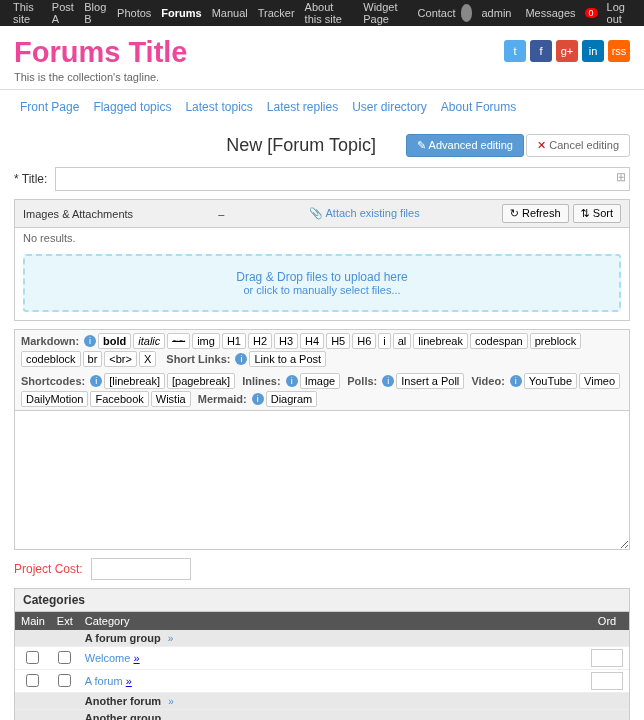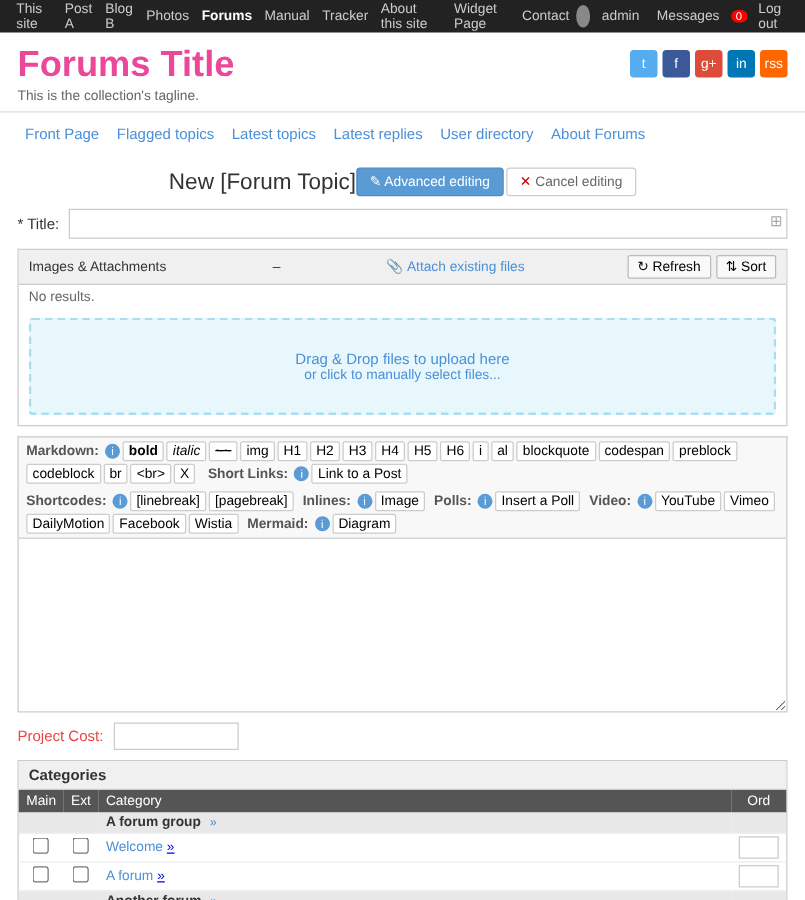--- a/index.html
+++ b/index.html
@@ -26,40 +26,40 @@
     .si-rs { background: #f60; }
 
     
     .sub-nav { border-top: 1px solid #ddd; padding: 8px 14px; display: flex; gap: 2px; }
     .sub-nav a { color: #4a90d9; text-decoration: none; font-size: 12px; padding: 2px 6px; }
 
     
     .main { padding: 10px 14px; }
 
     
-    .page-title-row { display: flex; align-items: center; justify-content: center; margin-bottom: 10px; }
+    .page-title-row { display: flex; align-items: center; justify-content: flex-end; margin-bottom: 10px; gap: 30px; }
     .page-title { font-size: 18px; color: #333; font-weight: normal; }
     .btn-group { display: flex; gap: 2px; }
     .btn { padding: 4px 10px; font-size: 11px; border: 1px solid #ccc; cursor: pointer; border-radius: 3px; background: #f5f5f5; color: #333; }
     .btn-blue { background: #5b9bd5; color: #fff; border-color: #4a8bc4; }
     .btn-cancel { background: #fff; color: #666; border-color: #ccc; }
 
     
     .form-row { display: flex; align-items: center; margin-bottom: 8px; }
     .form-label { font-size: 12px; color: #333; margin-right: 6px; min-width: 35px; }
     .form-input { flex: 1; height: 24px; border: 1px solid #ccc; padding: 2px 4px; font-size: 12px; }
 
     
     .attachments-box { border: 1px solid #ccc; margin-bottom: 8px; }
     .attachments-header { background: #f0f0f0; padding: 4px 8px; display: flex; align-items: center; justify-content: space-between; font-size: 11px; border-bottom: 1px solid #ccc; }
     .attachments-header a { color: #4a90d9; text-decoration: none; }
     .attachments-header .right-btns { display: flex; gap: 4px; }
     .att-btn { padding: 2px 7px; font-size: 11px; border: 1px solid #bbb; background: #f9f9f9; cursor: pointer; border-radius: 2px; }
     .no-results { padding: 4px 8px; font-size: 11px; color: #666; }
-    .dropzone { margin: 6px 8px 8px; border: 2px dashed #aaddf0; background: #e8f7fc; border-radius: 3px; padding: 24px; text-align: center; color: #4a90d9; font-size: 12px; cursor: pointer; }
+    .dropzone { margin: 6px 8px 8px; border: 2px dashed #aaddf0; background: #e8f7fc; border-radius: 3px; padding: 14px; text-align: center; color: #4a90d9; font-size: 12px; cursor: pointer; }
     .dropzone .sub { font-size: 11px; color: #4a90d9; }
 
     
     .toolbar { background: #f8f8f8; border: 1px solid #ccc; border-bottom: none; padding: 3px 6px; display: flex; flex-wrap: wrap; gap: 2px; align-items: center; font-size: 11px; }
     .toolbar-label { color: #555; font-weight: bold; margin-right: 3px; }
     .tb-btn { padding: 1px 4px; border: 1px solid #ccc; background: #fff; font-size: 11px; cursor: pointer; border-radius: 2px; }
     .tb-btn.bold { font-weight: bold; }
     .tb-btn.italic { font-style: italic; }
     .tb-btn.strike { text-decoration: line-through; }
     .info-icon { display: inline-block; width: 12px; height: 12px; border-radius: 50%; background: #5b9bd5; color: #fff; font-size: 9px; text-align: center; line-height: 12px; cursor: pointer; }
@@ -197,21 +197,21 @@
     <button class="tb-btn strike">~~</button>
     <button class="tb-btn">img</button>
     <button class="tb-btn">H1</button>
     <button class="tb-btn">H2</button>
     <button class="tb-btn">H3</button>
     <button class="tb-btn">H4</button>
     <button class="tb-btn">H5</button>
     <button class="tb-btn">H6</button>
     <button class="tb-btn">i</button>
     <button class="tb-btn">al</button>
-    <button class="tb-btn">blockquote</button>
+    <button class="tb-btn">linebreak</button>
     <button class="tb-btn">codespan</button>
     <button class="tb-btn">preblock</button>
     <button class="tb-btn">codeblock</button>
     <button class="tb-btn">br</button>
     <button class="tb-btn">&lt;br&gt;</button>
     <button class="tb-btn">X</button>
     <span style="margin-left:8px;" class="toolbar-label">Short Links:</span>
     <span class="info-icon">i</span>
     <button class="tb-btn">Link to a Post</button>
   </div>

